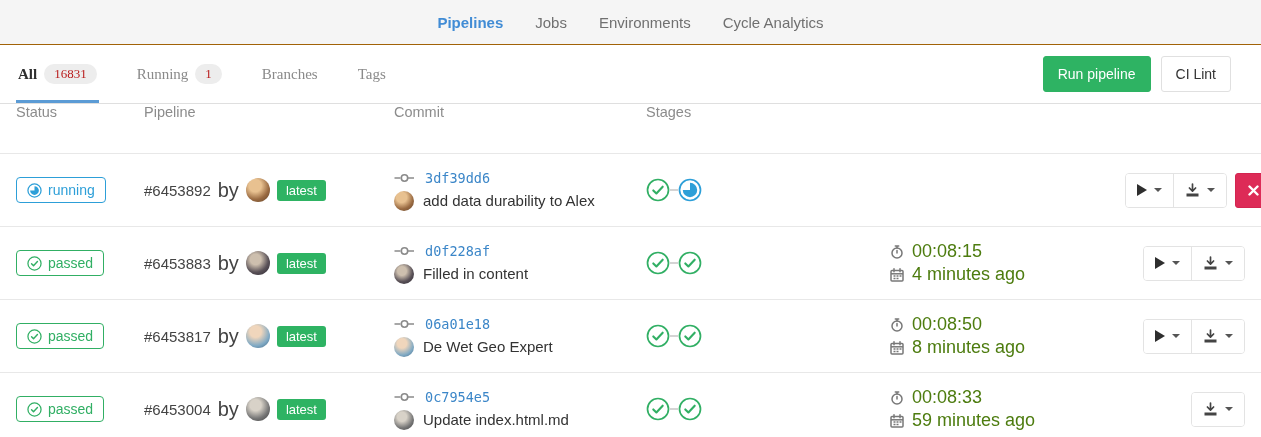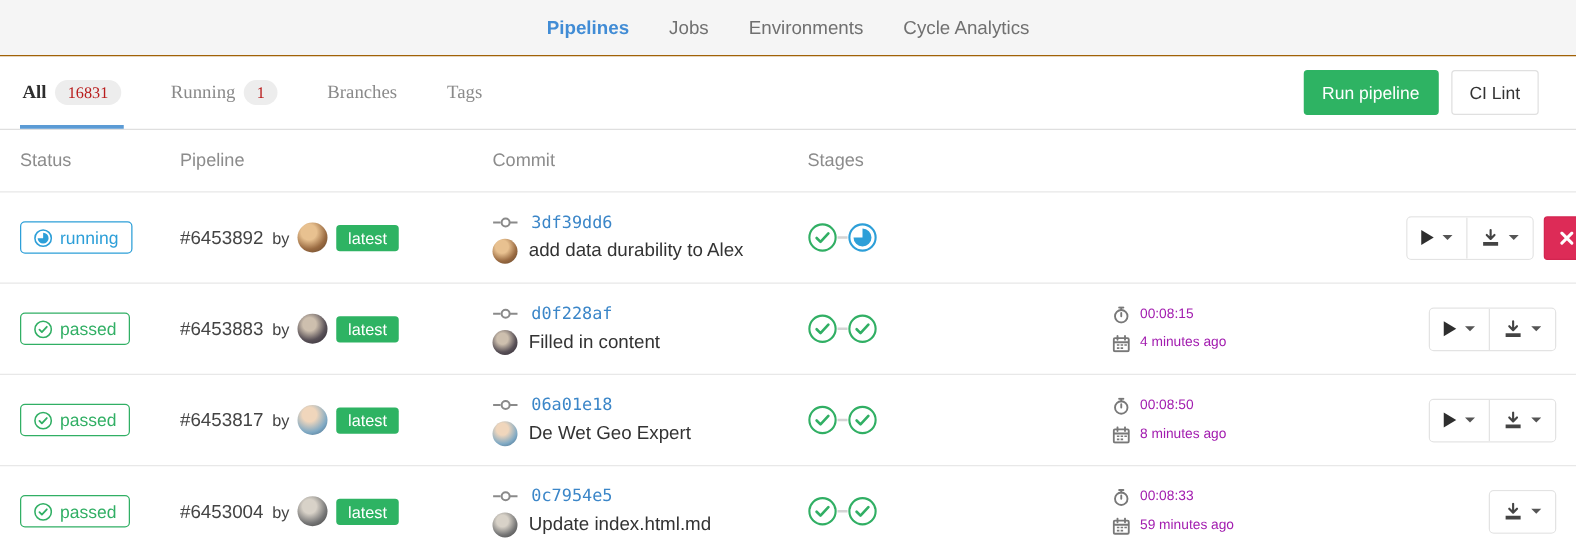--- a/index.html
+++ b/index.html
@@ -23,40 +23,40 @@
   .tab .count { background:#ededed; color:#b91c1c; font-weight:400; font-size:13px;
     padding:2px 10px; border-radius:10px; line-height:16px; }
   .bar-actions { position:absolute; right:30px; top:0; height:100%;
     display:flex; align-items:center; gap:10px; }
   .btn { font-size:14px; border-radius:3px; padding:9px 14px; cursor:pointer;
     border:1px solid transparent; font-family:inherit; }
   .btn-green { background:#2eb363; color:#fff; border-color:#2eb363; }
   .btn-white { background:#fff; color:#333; border-color:#e0e0e0; }
 
   
-  .thead { display:flex; align-items:center; height:50px; padding:0 16px;
+  .thead { display:flex; align-items:flex-start; height:50px; padding:0 16px;
     border-bottom:1px solid #e8e8e8; color:#8c8c8c; font-size:14.5px; }
   .row { display:flex; align-items:center; height:73px; padding:0 16px;
     border-bottom:1px solid #e8e8e8; }
   .col-status   { flex:0 0 128px; }
   .col-pipeline { flex:0 0 250px; display:flex; align-items:center; gap:7px; }
   .col-commit   { flex:0 0 252px; }
   .col-stages   { flex:0 0 244px; display:flex; align-items:center; }
-  .col-time     { flex:0 0 235px; font-size:11px; color:#a21caf; }
+  .col-time     { flex:0 0 235px; font-size:18px; color:#4d7c0f; }
   .col-actions  { flex:1; display:flex; justify-content:flex-end; align-items:center; gap:8px; }
 
   
   .status-badge { display:inline-flex; align-items:center; gap:6px; font-size:14px;
     border:1px solid; border-radius:4px; padding:4px 10px; background:#fff; cursor:pointer; }
   .status-badge.running { color:#2d9fd8; border-color:#2d9fd8; }
   .status-badge.passed  { color:#31af64; border-color:#31af64; }
 
   
   .pl-id { font-size:15px; color:#444; text-decoration:none; cursor:pointer; }
-  .by { font-size:13px; color:#444; }
+  .by { font-size:20px; color:#444; }
   .avatar { border-radius:50%; display:inline-block; cursor:pointer; }
   .avatar.sm { width:24px; height:24px; }
   .avatar.xs { width:20px; height:20px; }
   .av-1 { background:radial-gradient(circle at 38% 32%, #e8c190 28%, #9a6b42 62%, #5d3f26 100%); }
   .av-2 { background:radial-gradient(circle at 40% 35%, #cdbfae 25%, #5a5258 60%, #26222b 100%); }
   .av-3 { background:radial-gradient(circle at 40% 32%, #f0d6bc 26%, #7fa9c4 65%, #3c607d 100%); }
   .av-4 { background:radial-gradient(circle at 40% 34%, #d8d2c8 26%, #777777 62%, #3a3a3a 100%); }
   .tag-badge { background:#2eb363; color:#fff; font-size:13px; padding:3px 9px;
     border-radius:3px; cursor:pointer; }
 

